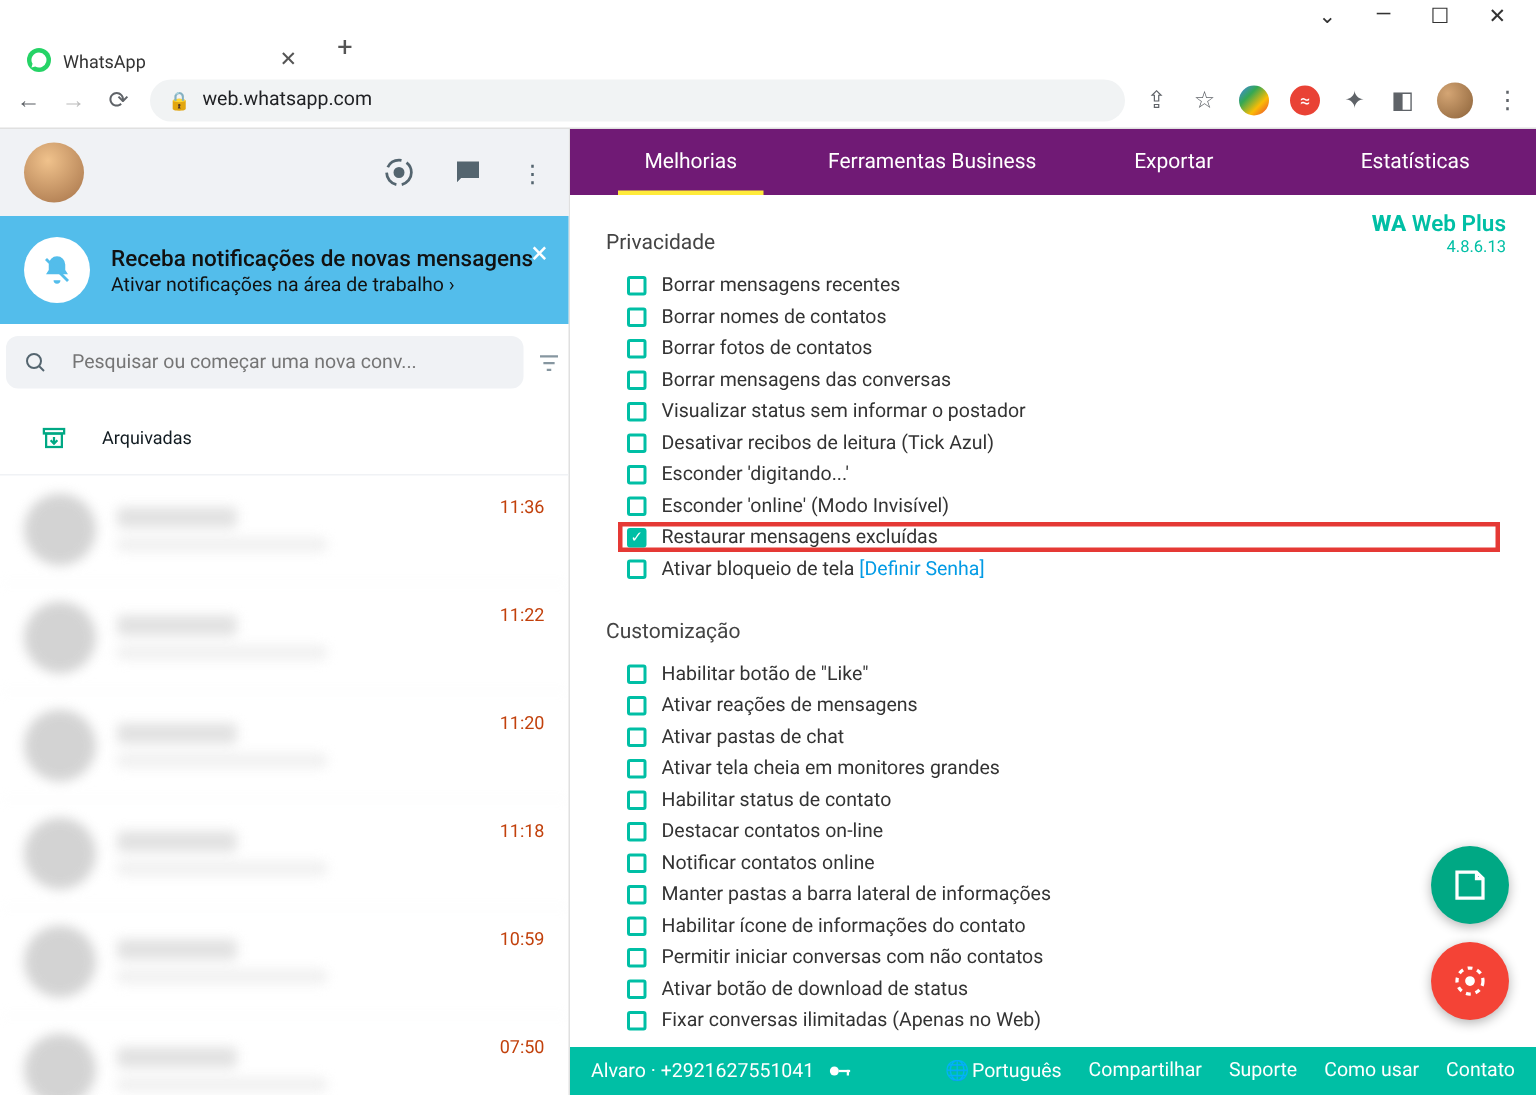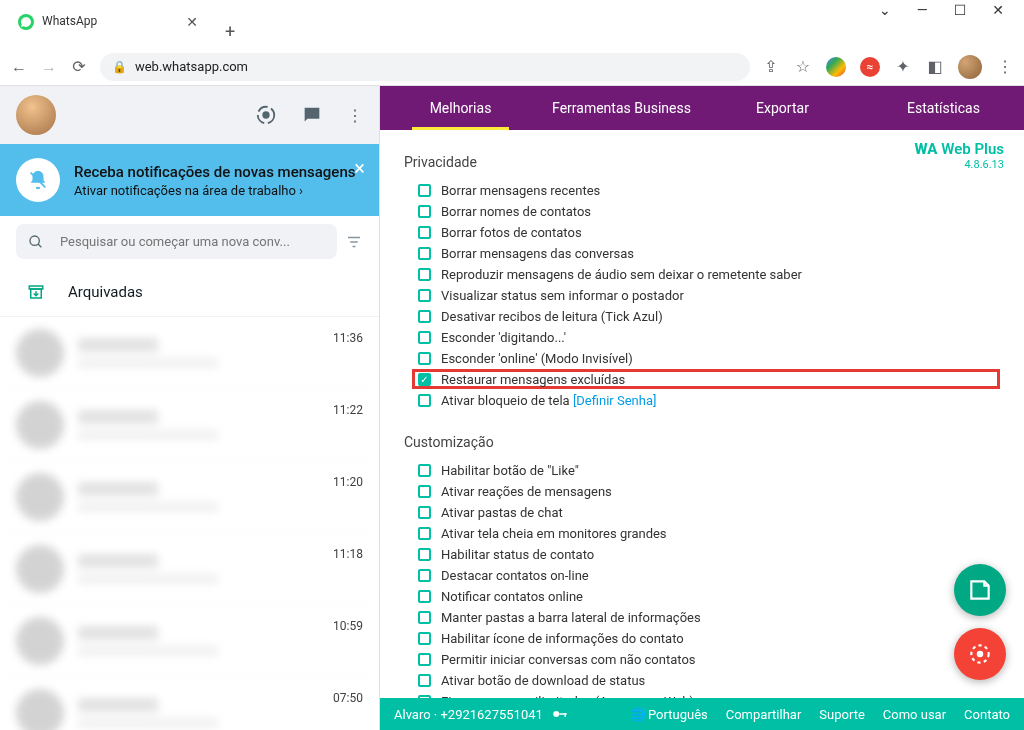--- a/index.html
+++ b/index.html
@@ -3,21 +3,21 @@
 <meta charset="utf-8">
 <style>
 * { margin: 0; padding: 0; box-sizing: border-box; font-family: -apple-system, BlinkMacSystemFont, "Segoe UI", Roboto, Helvetica, Arial, sans-serif; }
 body { width: 1024px; height: 730px; overflow: hidden; background: #fff; }
 
 
 .window-controls { height: 12px; display: flex; justify-content: flex-end; align-items: center; gap: 26px; padding-right: 20px; padding-top: 8px; }
 .window-controls span { color: #333; font-size: 14px; cursor: pointer; }
 
 .tab-bar { height: 36px; display: flex; align-items: flex-end; padding-left: 8px; background: #fff; }
-.tab { display: flex; align-items: flex-start; height: 34px; padding: 0 10px; border-radius: 8px 8px 0 0; background: #fff; min-width: 200px; border-bottom: none; position: relative; }
+.tab { display: flex; align-items: flex-end; height: 34px; padding: 0 10px; border-radius: 8px 8px 0 0; background: #fff; min-width: 200px; border-bottom: none; position: relative; }
 .tab .favicon { width: 16px; height: 16px; border-radius: 50%; background: #25d366; margin-right: 8px; display:flex; align-items:center; justify-content:center; color:#fff; font-size:10px; font-weight:bold;}
 .tab .title { font-size: 12px; color: #333; flex: 1; }
 .tab .close { font-size: 14px; color: #555; cursor: pointer; }
 .newtab-btn { width: 28px; height: 28px; display:flex; align-items:center; justify-content:center; font-size: 18px; color:#555; cursor:pointer; margin-left:8px; margin-bottom:3px;}
 
 .toolbar { height: 38px; display: flex; align-items: center; padding: 0 10px; gap: 12px; border-bottom: 1px solid #e0e0e0; }
 .toolbar .nav-icon { color: #5f6368; font-size: 16px; cursor:pointer; width:18px; text-align:center;}
 .toolbar .nav-icon.disabled { color: #bdbdbd; }
 .address-bar { flex: 1; height: 28px; background: #f1f3f4; border-radius: 14px; display: flex; align-items: center; padding: 0 12px; }
 .address-bar .lock { color: #5f6368; font-size: 12px; margin-right: 8px; }
@@ -38,38 +38,38 @@
 .wa-header-icons { margin-left:auto; display:flex; gap:24px; align-items:center;}
 .wa-header-icons .hi { color:#54656f; cursor:pointer; }
 
 .notif-banner { background:#53bdeb; color:#fff; padding: 14px 16px; display:flex; align-items:center; gap:14px; position:relative;}
 .notif-banner .bell-circle { width:44px; height:44px; border-radius:50%; background:#fff; display:flex; align-items:center; justify-content:center; color:#53bdeb;}
 .notif-banner .texts { flex:1; }
 .notif-banner .t1 { font-size:15px; font-weight:500; color:#111;}
 .notif-banner .t2 { font-size:13px; color:#111; margin-top:2px; cursor:pointer;}
 .notif-banner .close-x { position:absolute; top:12px; right:14px; color:#fff; font-size:20px; cursor:pointer;}
 
-.search-row { padding: 8px 16px; display:flex; align-items:center; gap:8px;}
+.search-row { padding: 8px 4px; display:flex; align-items:center; gap:8px;}
 .search-box { flex:1; background:#f0f2f5; border-radius:8px; height:35px; display:flex; align-items:center; padding:0 12px;}
 .search-box .sicon { color:#54656f; margin-right:16px;}
 .search-box input { border:none; background:transparent; outline:none; font-size:13px; color:#667781; flex:1;}
 .filter-icon { color:#8696a0; cursor:pointer; font-size:16px;}
 
 .archived-row { display:flex; align-items:center; height:50px; padding: 0 16px; border-bottom:1px solid #f0f2f5; cursor:pointer;}
 .archived-row .arch-icon { width:40px; display:flex; justify-content:center; color:#00a884; font-size:18px;}
-.archived-row .arch-label { margin-left:12px; font-size:15px; color:#111b21;}
+.archived-row .arch-label { margin-left:12px; font-size:12px; color:#111b21;}
 
 .chat-list { flex:1; overflow:hidden;}
 .chat-item { display:flex; align-items:center; height:72px; padding:0 16px; border-bottom:1px solid #f5f6f6; filter: blur(4px); opacity:0.85;}
 .chat-item .avatar { width:48px; height:48px; border-radius:50%; background:#ccc;}
 .chat-item .cinfo { flex:1; margin-left:14px;}
 .chat-item .cname { height:14px; width:80px; background:#ddd; border-radius:3px; margin-bottom:6px;}
 .chat-item .cmsg { height:10px; width:140px; background:#eee; border-radius:3px;}
 .chat-item-wrap { position:relative;}
-.chat-item-wrap .ctime-clear { position:absolute; right:16px; top:14px; font-size:12px; color:#404040;}
+.chat-item-wrap .ctime-clear { position:absolute; right:16px; top:14px; font-size:12px; color:#c2410c;}
 
 
 .right-panel { flex:1; display:flex; flex-direction:column; position:relative;}
 .wp-tabs { height:44px; background:#701a75; display:flex; }
 .wp-tab { flex:1; display:flex; align-items:center; justify-content:center; color:#fff; font-size:14px; cursor:pointer; position:relative;}
 .wp-tab.active::after { content:''; position:absolute; bottom:0; left:20%; right:20%; height:3px; background:#ffeb3b;}
 
 .wp-body { flex:1; overflow-y:auto; padding: 16px 24px 40px 24px; position:relative;}
 .wp-brand { position:absolute; top:10px; right:20px; text-align:right;}
 .wp-brand .bname { color:#00bfa5; font-weight:600; font-size:15px;}
@@ -297,24 +297,20 @@
           <div class="wp-item">
             <span class="cbx "></span>
             <span>Borrar fotos de contatos</span>
           </div>
           <div class="wp-item">
             <span class="cbx "></span>
             <span>Borrar mensagens das conversas</span>
           </div>
           <div class="wp-item">
             <span class="cbx "></span>
-            <span>Reproduzir mensagens de áudio sem deixar o remetente saber</span>
-          </div>
-          <div class="wp-item">
-            <span class="cbx "></span>
             <span>Visualizar status sem informar o postador</span>
           </div>
           <div class="wp-item">
             <span class="cbx "></span>
             <span>Desativar recibos de leitura (Tick Azul)</span>
           </div>
           <div class="wp-item">
             <span class="cbx "></span>
             <span>Esconder 'digitando...'</span>
           </div>

